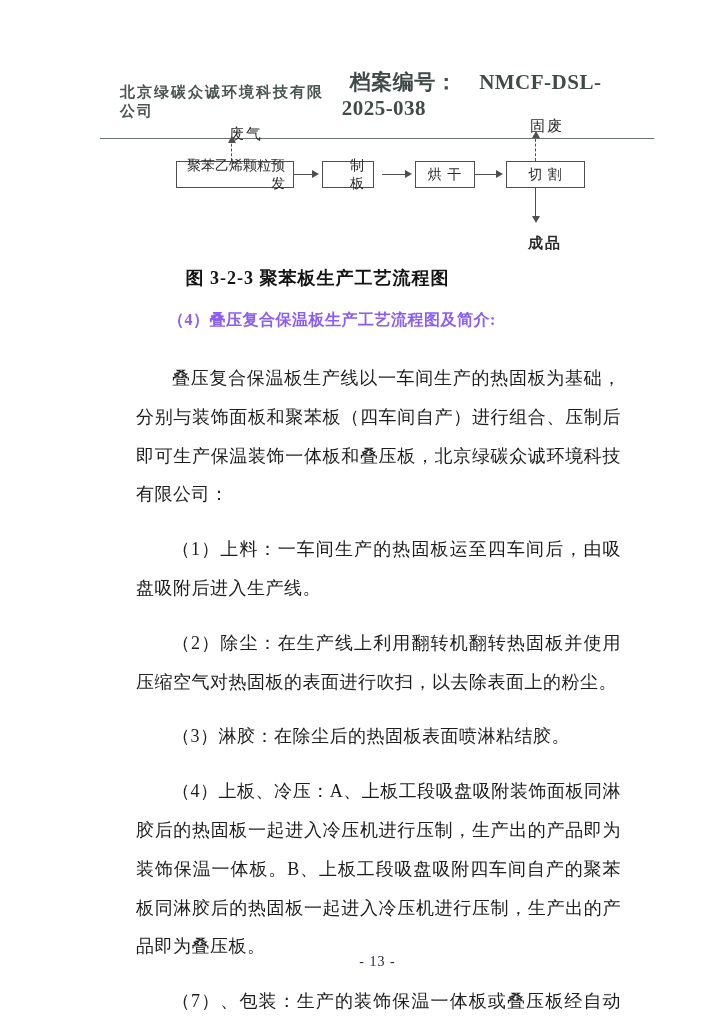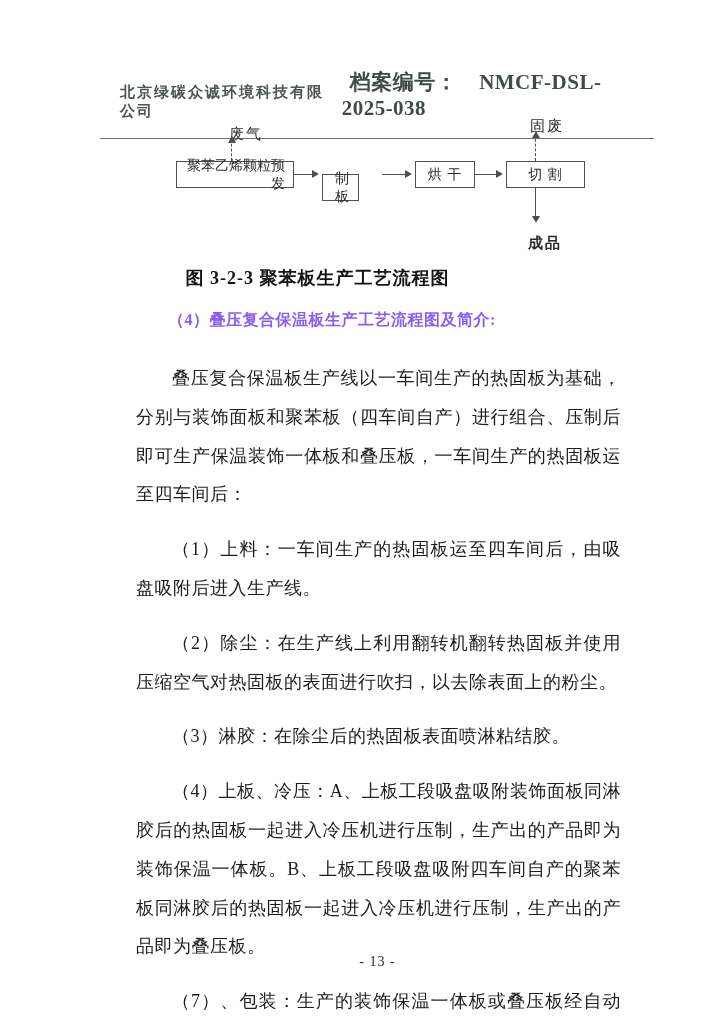--- a/index.html
+++ b/index.html
@@ -30,21 +30,21 @@
   
   .flowchart { position: absolute; top: 88px; left: 0; width: 723px; height: 152px; }
   .fc-label { position: absolute; font-size: 15px; color: #2a2a2a; letter-spacing: 2px; text-align: center; }
   .fc-box {
     position: absolute; border: 1px solid #4f4f4f; background: #fff;
     font-size: 14px; color: #2a2a2a; text-align: right;
     display: flex; align-items: center; justify-content: center;
     height: 27px; top: 57px; letter-spacing: 1px;
   }
   #box1 { left: 160px; width: 118px; letter-spacing: 0; }
-  #box2 { left: 306px; width: 37px; margin-top: 13px; }
+  #box2 { left: 306px; width: 52px; }
   #box3 { left: 399px; width: 60px; }
   #box4 { left: 490px; width: 79px; }
 
   .harrow { position: absolute; height: 0; border-top: 1.5px solid #4f4f4f; top: 70px; }
   .harrow::after {
     content: ""; position: absolute; right: -7px; top: -5px;
     border: 4px solid transparent; border-left: 7px solid #4f4f4f;
   }
   #harrow1 { left: 278px; width: 22px; }
   #harrow2 { left: 366px; width: 27px; }
@@ -121,21 +121,21 @@
     <div class="harrow" id="harrow2"></div>
     <div class="fc-box" id="box3">烘 干</div>
     <div class="harrow" id="harrow3"></div>
     <div class="fc-box" id="box4">切 割</div>
   </div>
 
   <div class="caption">图 3-2-3 聚苯板生产工艺流程图</div>
 
   <div class="content">
     <div class="heading">（4）叠压复合保温板生产工艺流程图及简介:</div>
-    <p>叠压复合保温板生产线以一车间生产的热固板为基础，分别与装饰面板和聚苯板（四车间自产）进行组合、压制后即可生产保温装饰一体板和叠压板，一车间生产的热固板运至四车间后：</p>
+    <p>叠压复合保温板生产线以一车间生产的热固板为基础，分别与装饰面板和聚苯板（四车间自产）进行组合、压制后即可生产保温装饰一体板和叠压板，北京绿碳众诚环境科技有限公司：</p>
     <p>（1）上料：一车间生产的热固板运至四车间后，由吸盘吸附后进入生产线。</p>
     <p>（2）除尘：在生产线上利用翻转机翻转热固板并使用压缩空气对热固板的表面进行吹扫，以去除表面上的粉尘。</p>
     <p>（3）淋胶：在除尘后的热固板表面喷淋粘结胶。</p>
     <p>（4）上板、冷压：A、上板工段吸盘吸附装饰面板同淋胶后的热固板一起进入冷压机进行压制，生产出的产品即为装饰保温一体板。B、上板工段吸盘吸附四车间自产的聚苯板同淋胶后的热固板一起进入冷压机进行压制，生产出的产品即为叠压板。</p>
     <p>（7）、包装：生产的装饰保温一体板或叠压板经自动打包机包装后运至成品库存放、外售。其复合保温板生产线的工艺流程见下图。</p>
   </div>
 
   <div class="footer">- 13 -</div>
 
 </div>

